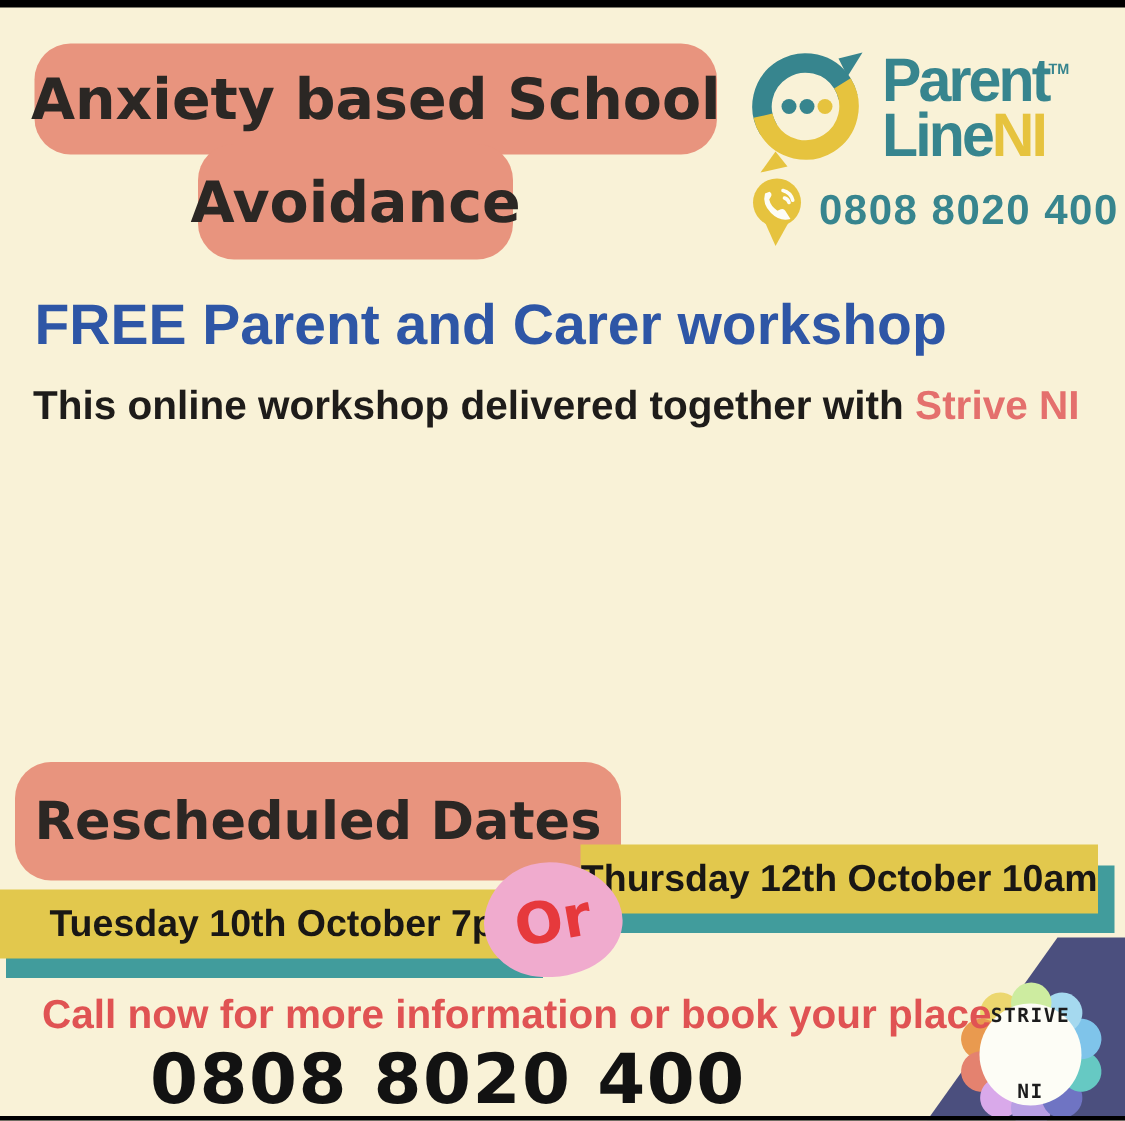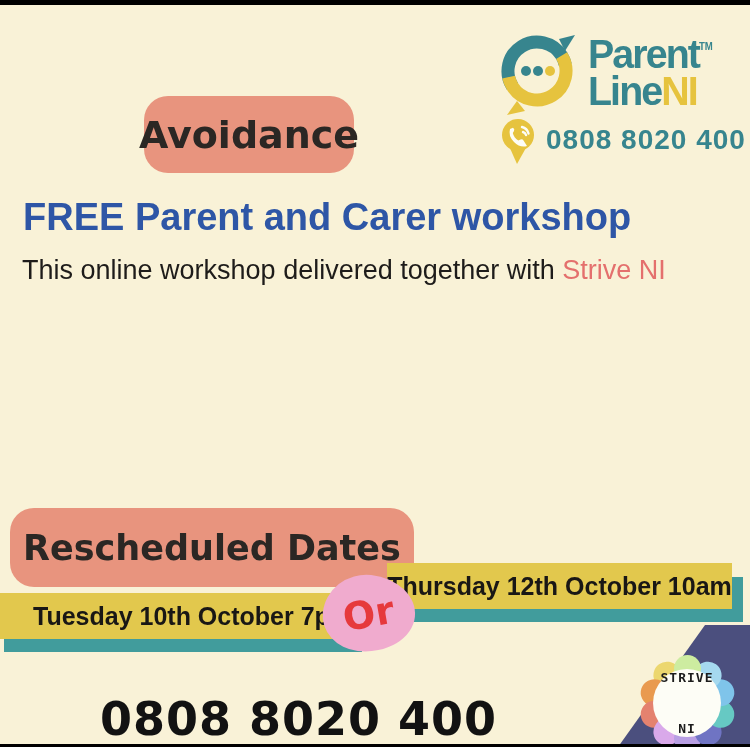--- a/index.html
+++ b/index.html
@@ -9,40 +9,40 @@
     font-family:"Liberation Sans", sans-serif;
   }
   .bar{position:absolute;left:0;width:750px;background:var(--black);}
   .bar.top{top:0;height:5px;}
   .bar.bottom{bottom:0;height:3px;}
 
   
   .tb-rect{position:absolute;background:var(--salmon);border-radius:24px;
     display:flex;align-items:center;justify-content:center;}
   .tb-top{left:23px;top:29px;width:455px;height:74px;}
-  .tb-bottom{left:144px;top:96px;width:210px;height:77px;}
+  .tb-bottom{left:132px;top:96px;width:210px;height:77px;}
   .tb-text{font-family:"DejaVu Sans", sans-serif;font-weight:700;font-size:38px;
     color:var(--ink);letter-spacing:0px;white-space:nowrap;}
 
   
   .logo-icon{position:absolute;left:495px;top:31px;}
   .brand{position:absolute;left:588px;top:28px;line-height:37px;
     font-weight:700;font-size:41px;letter-spacing:-2px;white-space:nowrap;
     transform:scaleX(.96);transform-origin:left top;}
   .brand .t{color:var(--teal);} .brand .y{color:var(--logo-yellow);}
   .brand sup{font-size:10px;letter-spacing:0;vertical-align:18px;}
   .logo-phone-icon{position:absolute;left:501px;top:118px;}
   .logo-phone{position:absolute;left:546px;top:124px;color:var(--teal);
     font-weight:700;font-size:28px;letter-spacing:1px;white-space:nowrap;}
 
   .heading{position:absolute;left:23px;top:196px;color:var(--blue);
     font-weight:700;font-size:38px;white-space:nowrap;}
 
   .bodytext{position:absolute;left:22px;top:250px;width:710px;
-    color:#1e1c1a;font-size:27px;font-weight:400;line-height:41px;}
+    color:#1e1c1a;font-size:27px;font-weight:700;line-height:41px;}
   .bodytext .hl{color:var(--strive-red);}
 
   .resched{position:absolute;left:10px;top:508px;width:404px;height:79px;
     background:var(--salmon);border-radius:24px;display:flex;align-items:center;
     justify-content:center;}
   .resched span{font-family:"DejaVu Sans", sans-serif;font-weight:700;
     font-size:35px;color:var(--ink);white-space:nowrap;}
 
   .shadow-rect{position:absolute;background:var(--teal-bar);}
   .banner{position:absolute;background:var(--banner-yellow);display:flex;align-items:center;}
@@ -73,20 +73,23 @@
   .flower-center span{color:#1c1c1c;font-size:13px;letter-spacing:1px;
     font-family:"DejaVu Sans Mono", monospace;font-weight:700;}
 </style>
 </head>
 <body>
 
 <div id="canvas">
 
   <div class="bar top"></div>
 
+  <div class="tb-rect tb-top">
+    <span class="tb-text">Anxiety based School</span>
+  </div>
   <div class="tb-rect tb-bottom">
     <span class="tb-text">Avoidance</span>
   </div>
 
   <svg class="logo-icon" width="84" height="86" viewBox="0 0 84 86">
     <g>
       <circle cx="42" cy="40" r="29" fill="none" stroke="#37858e" stroke-width="13" stroke-dasharray="101 82" transform="rotate(148 42 40)"></circle>
       <circle cx="42" cy="40" r="29" fill="none" stroke="#e6c33e" stroke-width="13" stroke-dasharray="101 82" transform="rotate(-32 42 40)"></circle>
       <polygon points="64,8 80,4 70,20" fill="#37858e"></polygon>
       <polygon points="22,70 30,80 12,84" fill="#e6c33e"></polygon>
@@ -146,16 +149,17 @@
       <span class="petal" style="background: rgb(102, 201, 195); transform: rotate(108deg) translateY(-35px);"></span>
       <span class="petal" style="background: rgb(127, 196, 234); transform: rotate(72deg) translateY(-35px);"></span>
       <span class="petal" style="background: rgb(165, 217, 239); transform: rotate(36deg) translateY(-35px);"></span>
       <span class="petal" style="background: rgb(205, 236, 160); transform: rotate(0deg) translateY(-35px);"></span>
     <div class="flower-center">
       <span>STRIVE</span>
       <span>NI</span>
     </div>
   </div>
 
+  <div class="call">Call now for more information or book your place</div>
   <div class="bigphone">0808 8020 400</div>
 
   <div class="bar bottom"></div>
 </div>
 
 </body></html>

